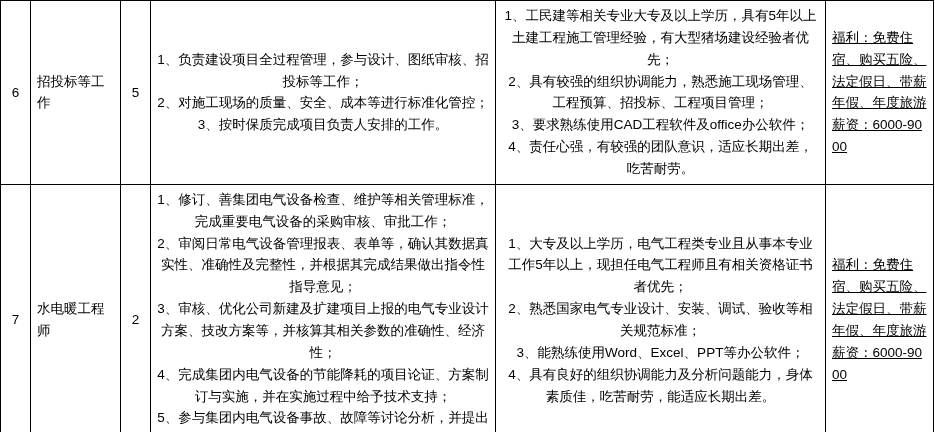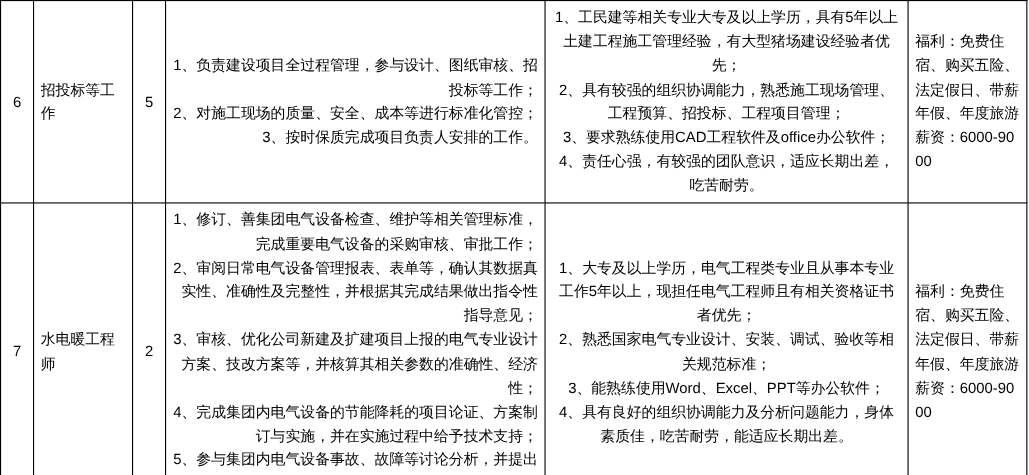--- a/index.html
+++ b/index.html
@@ -46,31 +46,32 @@
     padding-left: 8px;
   }
   td.col-count {
     width: 30px;
     text-align: center;
     vertical-align: middle;
   }
   td.col-duties {
     width: 345px;
     vertical-align: middle;
-    text-align: right;
+    text-align: center;
   }
   td.col-reqs {
     width: 330px;
     vertical-align: middle;
     text-align: center;
   }
   td.col-benefits {
     width: 108px;
     vertical-align: middle;
     text-align: left;
+    text-decoration: underline;
   }
   .cell-lines {
     white-space: pre-line;
   }
   .row-1 td { height: 176px; }
   .row-2 td { height: 254px; }
 </style>
 </head>
 <body>
 

